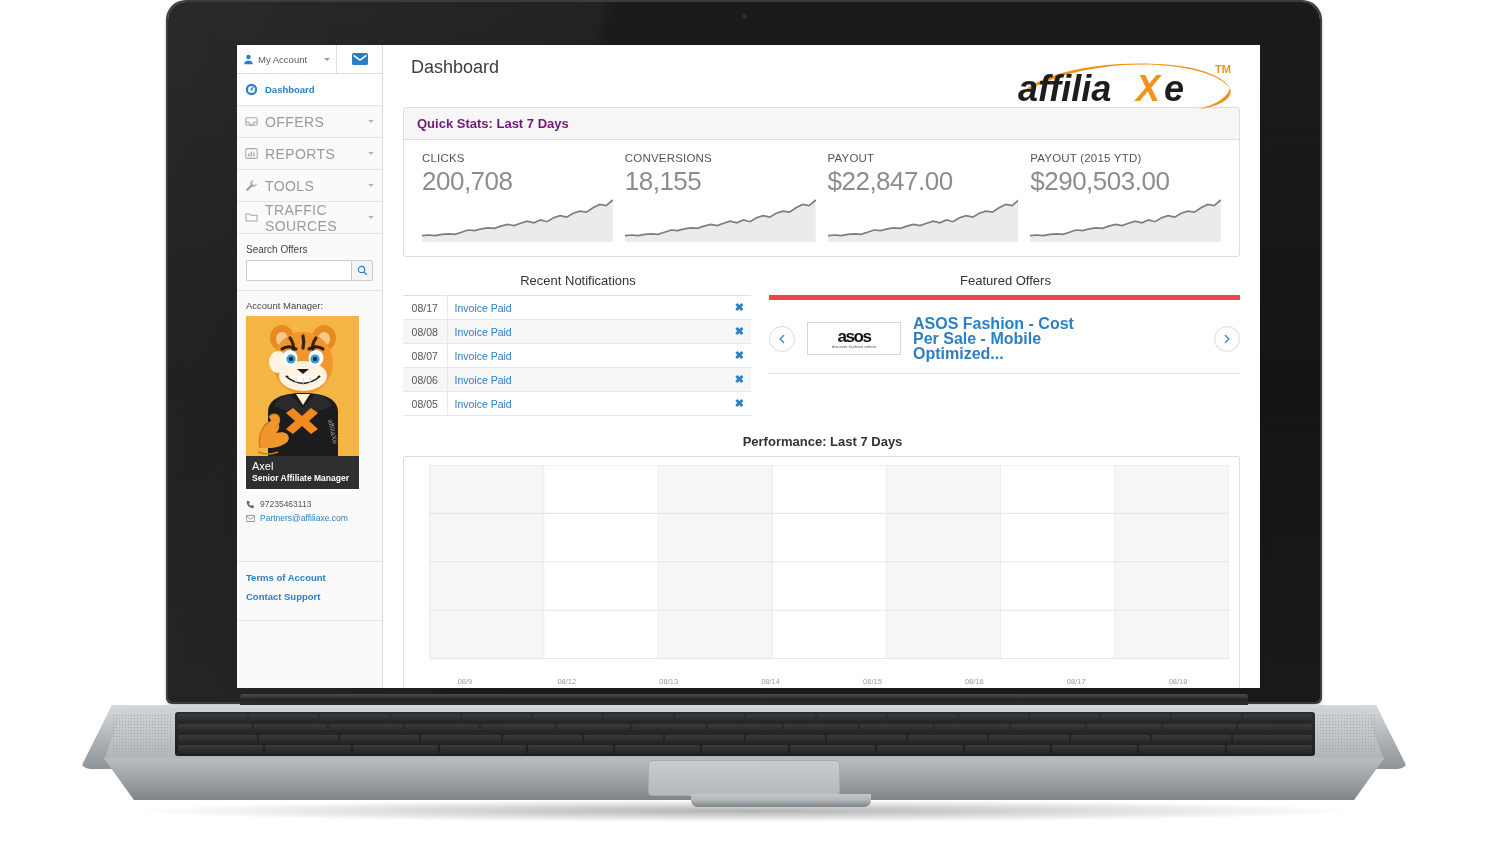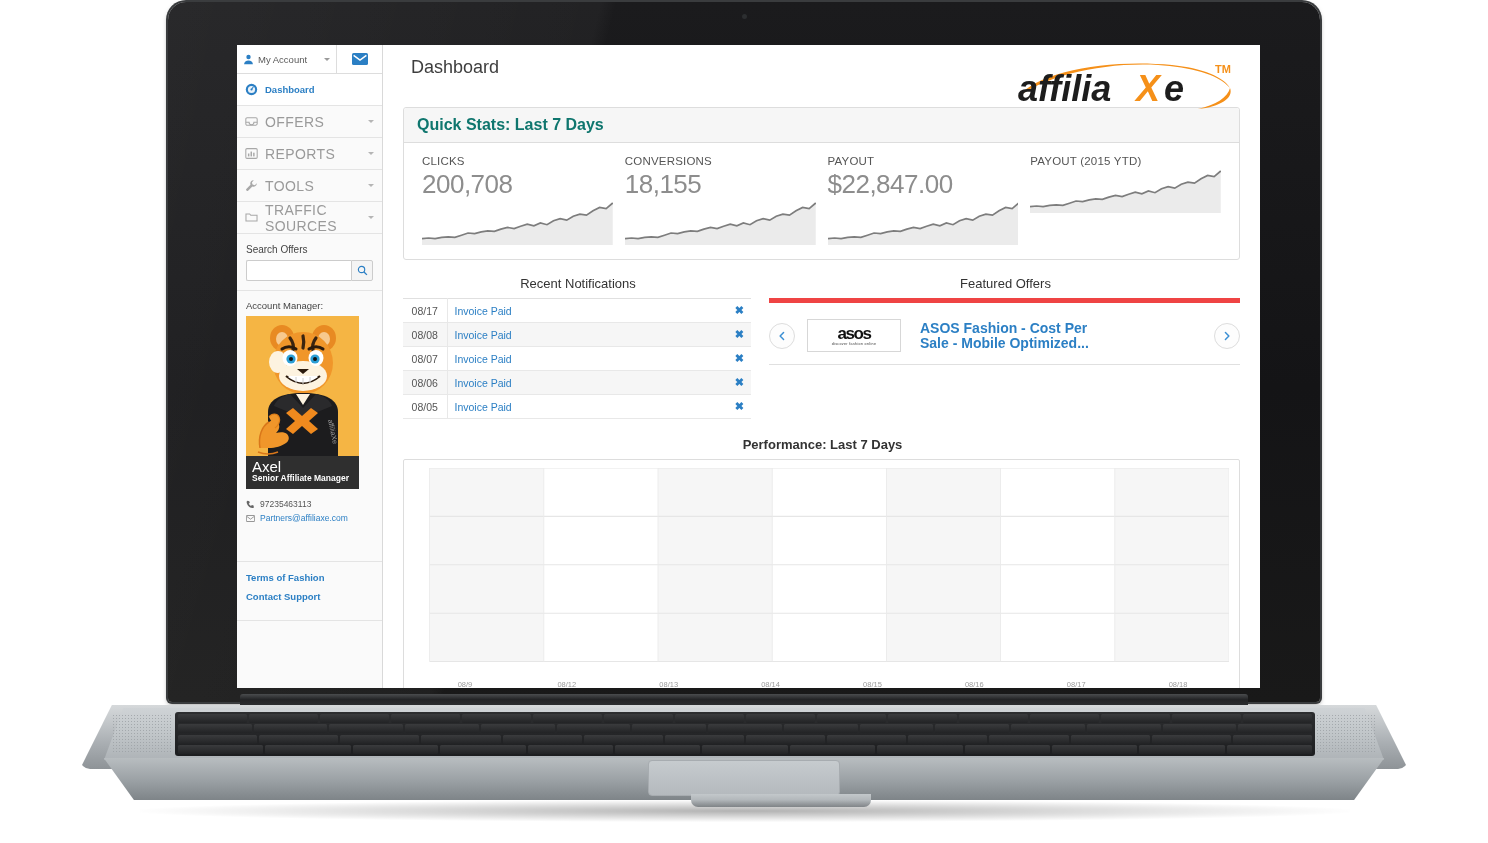--- a/index.html
+++ b/index.html
@@ -117,41 +117,41 @@
   .search-input { flex:1; border:1px solid #ccc; border-right:none; background:#fff;
                   border-radius:2px 0 0 2px; font-size:10px; padding:0 4px; outline:none; min-width:0; }
   .search-btn { width:22px; border:1px solid #ccc; background:#f4f4f4; border-radius:0 2px 2px 0;
                 display:flex; align-items:center; justify-content:center; cursor:pointer; }
 
   .am-wrap { padding:9px 9px 4px; }
   .am-label { font-size:9.5px; color:#444; margin-bottom:5px; }
   .am-card { width:113px; border:0; position:relative; }
   .am-photo { width:113px; height:140px; background:#f5b544; position:relative; overflow:hidden; }
   .am-info { background:#2f2f2f; color:#fff; padding:4px 6px 5px; }
-  .am-name { font-size:15px; line-height:13px; }
+  .am-name { font-size:11px; line-height:13px; }
   .am-role { font-size:8.5px; font-weight:bold; line-height:11px; }
   .am-contact { padding:6px 9px 0; }
   .am-line { display:flex; align-items:center; gap:5px; font-size:8.5px; color:#555; margin-bottom:4px; }
   .am-line a { color:#2b7fc4; text-decoration:none; font-size:8.5px; }
   .sb-sep { border-top:1px solid #e4e4e4; margin-top:34px; }
   .foot-links { padding:10px 9px; }
   .foot-links a { display:block; color:#2b7fc4; font-size:9.5px; font-weight:bold;
                   text-decoration:none; margin-bottom:8px; }
   .sb-sep2 { border-top:1px solid #e4e4e4; }
 
   
   .main { flex:1; padding:0 20px; position:relative; min-width:0; }
   .topbar { height:52px; display:flex; align-items:flex-start; justify-content:space-between; padding-top:12px; }
   .page-title { font-size:18px; color:#3e3e3e; font-weight:normal; padding-left:8px; }
 
   .logo { position:relative; width:228px; height:52px; }
 
   .panel { border:1px solid #ddd; border-radius:3px; background:#fff; margin-top:10px; }
   .panel-head { background:#f6f6f6; border-bottom:1px solid #ddd; padding:8px 13px;
-                font-size:16px; font-weight:bold; color:#0f766e; border-radius:3px 3px 0 0; }
+                font-size:13px; font-weight:bold; color:#701a75; border-radius:3px 3px 0 0; }
   .stats { display:flex; padding:12px 12px 14px; gap:0;justify-content:space-between; }
   .stat { flex:1; padding:0 6px; }
   .stat-label { font-size:11.5px; color:#555; letter-spacing:.2px; margin-bottom:2px; }
   .stat-val { font-size:26px; color:#8d8d8d; font-weight:normal; letter-spacing:-.5px; line-height:30px; }
   .spark { height:44px; margin-top:2px; }
 
   .two-col { display:flex; gap:18px; margin-top:16px; }
   .col-l { width:348px; flex:0 0 348px; }
   .col-r { flex:1; min-width:0; }
   .sec-title { font-size:13px; color:#333; font-weight:normal; margin-bottom:7px; padding-left:2px;text-align:center; }
@@ -166,21 +166,21 @@
 
   .feat-wrap { border-top:5px solid #ef4444; padding:16px 0 12px; display:flex;
                align-items:center; gap:12px; border-bottom:1px solid #e0e0e0; }
   .arrow-btn { width:26px; height:26px; flex:0 0 26px; border-radius:50%; border:1px solid #ddd;
                background:#fdfdfd; display:flex; align-items:center; justify-content:center; cursor:pointer; }
   .offer-logo { width:94px; height:33px; flex:0 0 94px; border:1px solid #d7d7d7; background:#fff;
                 display:flex; flex-direction:column; align-items:center; justify-content:center; }
   .asos-txt { font-size:17px; font-weight:bold; letter-spacing:-1.4px; color:#111; line-height:17px;
               font-family:"Liberation Sans", sans-serif; }
   .asos-sub { font-size:3.6px; letter-spacing:.35px; color:#333; line-height:5px; }
-  .offer-name { font-size:14px; color:#2b7fc4; font-weight:bold; line-height:15px; max-width:170px; cursor:pointer;margin-left:7px; }
+  .offer-name { font-size:16px; color:#2b7fc4; font-weight:bold; line-height:15px; max-width:170px; cursor:pointer; }
 
   .perf { margin-top:18px; }
   .perf-panel { border:1px solid #ddd; border-radius:2px; background:#fff; height:233px; padding:8px 10px 4px; }
   .chart-area { position:relative; width:100%; height:100%; }
   .xlabels { position:absolute; left:0; right:0; bottom:-2px; display:flex; }
   .xlabels span { flex:1; text-align:center; font-size:7.5px; color:#9b9b9b; }
 </style>
 </head>
 <body>
 
@@ -362,21 +362,21 @@
                 <rect x=".8" y=".8" width="18.4" height="13.4" rx="1.4" fill="none" stroke="#666" stroke-width="1.5"></rect>
                 <path d="M2 3l8 6 8-6" stroke="#666" stroke-width="1.4" fill="none"></path>
               </svg>
           </span>
           <a href="#">Partners@affiliaxe.com</a>
         </div>
       </div>
 
       <div class="sb-sep"></div>
       <div class="foot-links">
-        <a href="#">Terms of Fashion</a>
+        <a href="#">Terms of Account</a>
         <a href="#">Contact Support</a>
       </div>
       <div class="sb-sep2"></div>
     </div>
 
     <div class="main">
 
       <div class="topbar">
         <div class="page-title">Dashboard</div>
         <div class="logo">
@@ -413,20 +413,21 @@
           <div class="stat">
             <div class="stat-label">PAYOUT</div>
             <div class="stat-val">$22,847.00</div>
             <div class="spark"><svg width="100%" height="44" viewBox="0 0 170 44" preserveAspectRatio="none">
                   <polygon points="0.0,37.6 5.9,37.0 11.7,37.6 17.6,36.4 23.4,35.9 29.3,36.4 35.2,34.2 41.0,32.0 46.9,32.6 52.8,30.9 58.6,29.8 64.5,30.3 70.3,28.1 76.2,26.4 82.1,27.6 87.9,25.3 93.8,23.1 99.7,24.8 105.5,22.0 111.4,23.7 117.2,19.8 123.1,17.6 129.0,19.2 134.8,15.3 140.7,13.1 146.6,14.2 152.4,9.8 158.3,6.4 164.1,7.6 170.0,2.0 170,44 0,44" fill="#ebebeb"></polygon>
                   <polyline points="0.0,37.6 5.9,37.0 11.7,37.6 17.6,36.4 23.4,35.9 29.3,36.4 35.2,34.2 41.0,32.0 46.9,32.6 52.8,30.9 58.6,29.8 64.5,30.3 70.3,28.1 76.2,26.4 82.1,27.6 87.9,25.3 93.8,23.1 99.7,24.8 105.5,22.0 111.4,23.7 117.2,19.8 123.1,17.6 129.0,19.2 134.8,15.3 140.7,13.1 146.6,14.2 152.4,9.8 158.3,6.4 164.1,7.6 170.0,2.0" fill="none" stroke="#7d7d7d" stroke-width="1.7" vector-effect="non-scaling-stroke"></polyline>
                 </svg></div>
           </div>
           <div class="stat">
             <div class="stat-label">PAYOUT (2015 YTD)</div>
+            <div class="stat-val">$290,503.00</div>
             <div class="spark"><svg width="100%" height="44" viewBox="0 0 170 44" preserveAspectRatio="none">
                   <polygon points="0.0,37.6 5.9,37.0 11.7,37.6 17.6,36.4 23.4,35.9 29.3,36.4 35.2,34.2 41.0,32.0 46.9,32.6 52.8,30.9 58.6,29.8 64.5,30.3 70.3,28.1 76.2,26.4 82.1,27.6 87.9,25.3 93.8,23.1 99.7,24.8 105.5,22.0 111.4,23.7 117.2,19.8 123.1,17.6 129.0,19.2 134.8,15.3 140.7,13.1 146.6,14.2 152.4,9.8 158.3,6.4 164.1,7.6 170.0,2.0 170,44 0,44" fill="#ebebeb"></polygon>
                   <polyline points="0.0,37.6 5.9,37.0 11.7,37.6 17.6,36.4 23.4,35.9 29.3,36.4 35.2,34.2 41.0,32.0 46.9,32.6 52.8,30.9 58.6,29.8 64.5,30.3 70.3,28.1 76.2,26.4 82.1,27.6 87.9,25.3 93.8,23.1 99.7,24.8 105.5,22.0 111.4,23.7 117.2,19.8 123.1,17.6 129.0,19.2 134.8,15.3 140.7,13.1 146.6,14.2 152.4,9.8 158.3,6.4 164.1,7.6 170.0,2.0" fill="none" stroke="#7d7d7d" stroke-width="1.7" vector-effect="non-scaling-stroke"></polyline>
                 </svg></div>
           </div>
         </div>
       </div>
 
       <div class="two-col">
 

